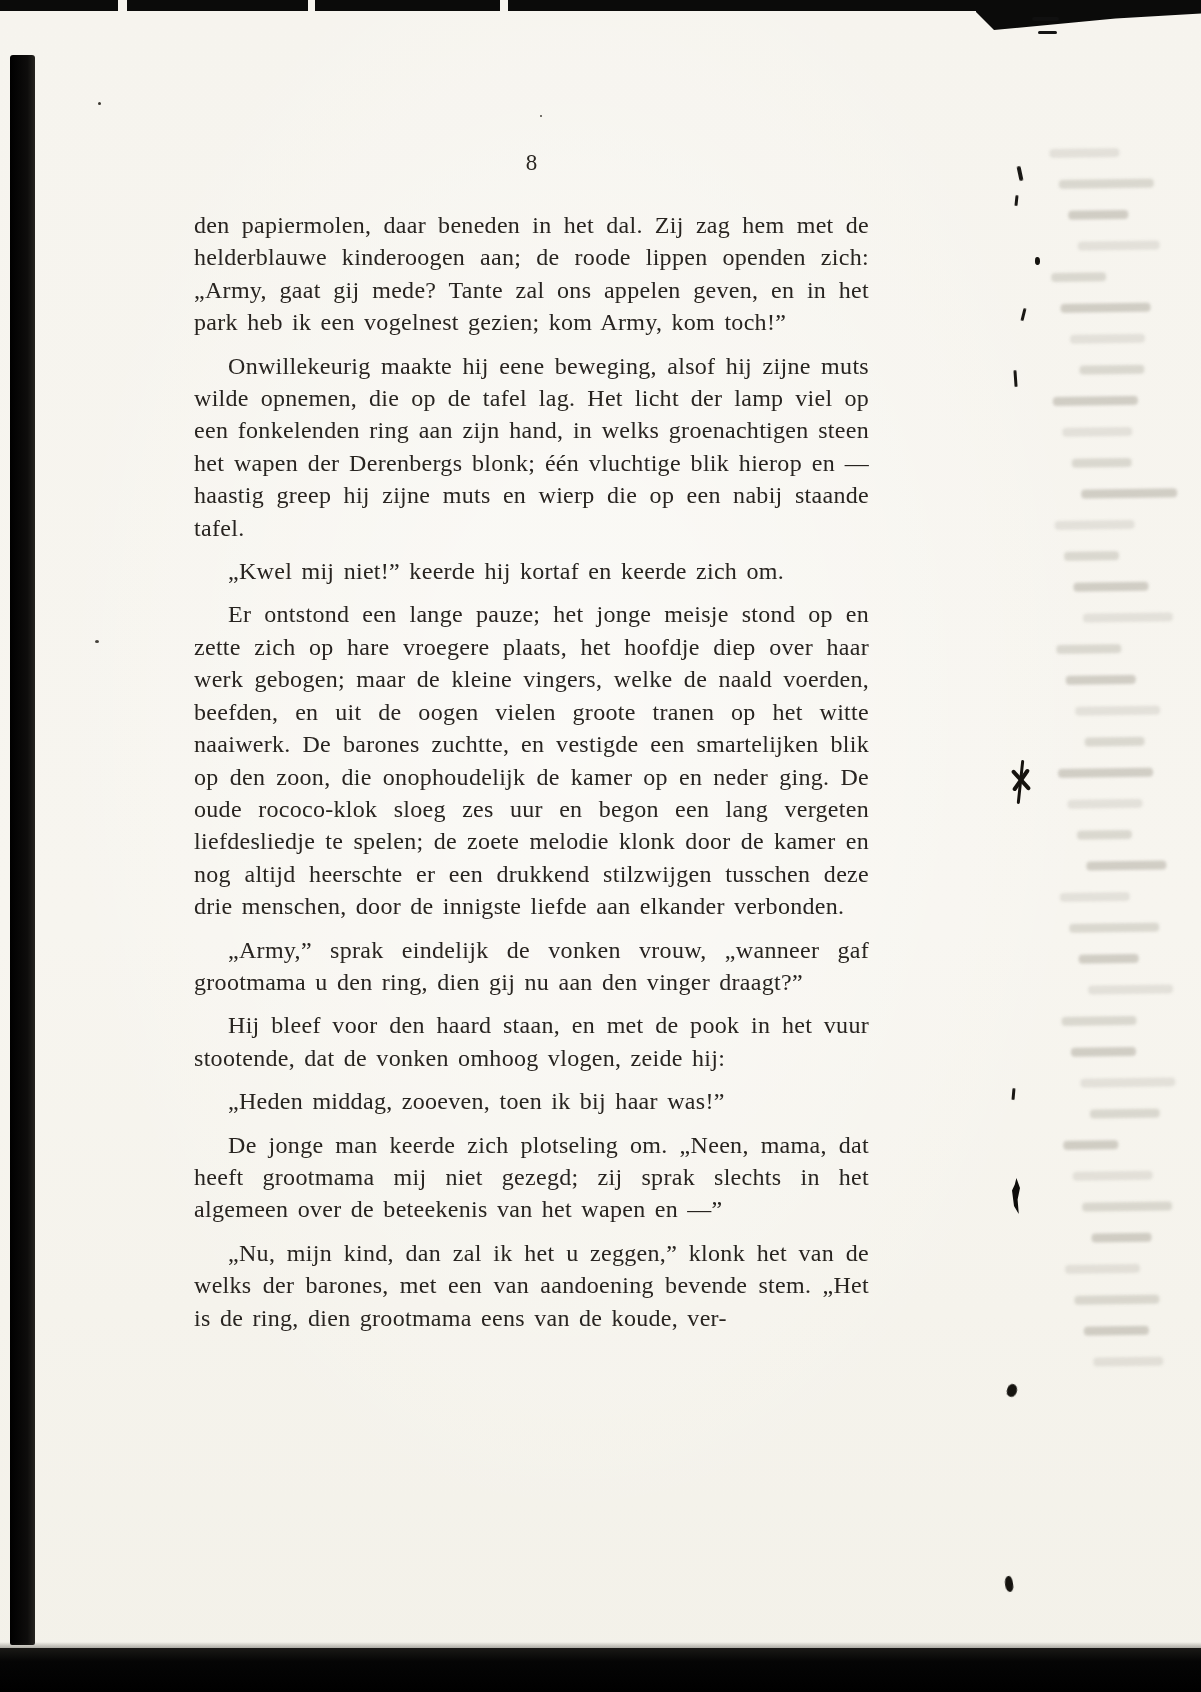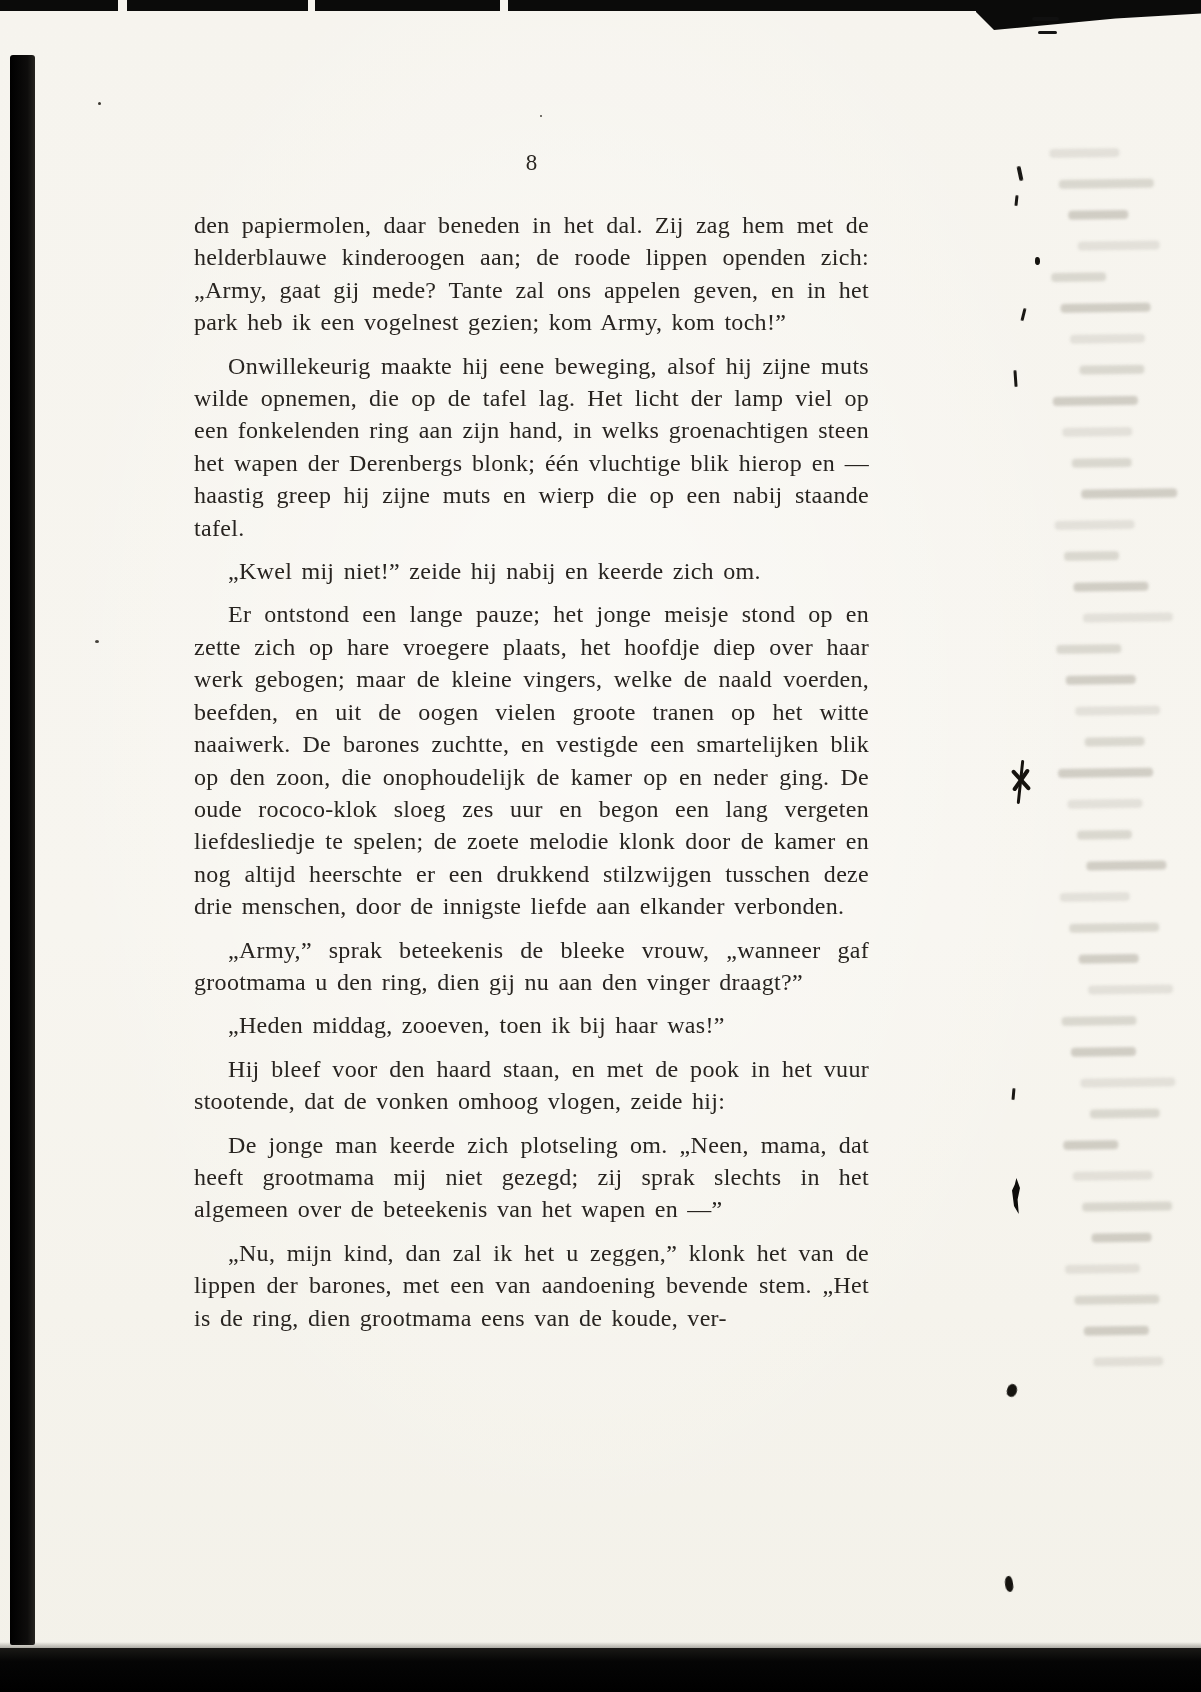--- a/index.html
+++ b/index.html
@@ -99,27 +99,27 @@
   <div class="top-dash-a"></div>
   <div class="top-dash-b"></div>
   <div class="left-bar"></div>
   <div class="bottom-smudge"></div>
   <div class="bottom-band"></div>
 
   <div id="page-number">8</div>
   <div id="text-block">
       <p class="">den papiermolen, daar beneden in het dal. Zij zag hem met de helderblauwe kinderoogen aan; de roode lippen openden zich: „Army, gaat gij mede? Tante zal ons appelen geven, en in het park heb ik een vogelnest gezien; kom Army, kom toch!”</p>
       <p class="indent">Onwillekeurig maakte hij eene beweging, alsof hij zijne muts wilde opnemen, die op de tafel lag. Het licht der lamp viel op een fonkelenden ring aan zijn hand, in welks groenachtigen steen het wapen der Derenbergs blonk; één vluchtige blik hierop en — haastig greep hij zijne muts en wierp die op een nabij staande tafel.</p>
-      <p class="indent">„Kwel mij niet!” zeide hij nabij en keerde zich om.</p>
+      <p class="indent">„Kwel mij niet!” keerde hij kortaf en keerde zich om.</p>
       <p class="indent">Er ontstond een lange pauze; het jonge meisje stond op en zette zich op hare vroegere plaats, het hoofdje diep over haar werk gebogen; maar de kleine vingers, welke de naald voerden, beefden, en uit de oogen vielen groote tranen op het witte naaiwerk. De barones zuchtte, en vestigde een smartelijken blik op den zoon, die onophoudelijk de kamer op en neder ging. De oude rococo-klok sloeg zes uur en begon een lang vergeten liefdesliedje te spelen; de zoete melodie klonk door de kamer en nog altijd heerschte er een drukkend stilzwijgen tusschen deze drie menschen, door de innigste liefde aan elkander verbonden.</p>
-      <p class="indent">„Army,” sprak beteekenis de bleeke vrouw, „wanneer gaf grootmama u den ring, dien gij nu aan den vinger draagt?”</p>
+      <p class="indent">„Army,” sprak eindelijk de vonken vrouw, „wanneer gaf grootmama u den ring, dien gij nu aan den vinger draagt?”</p>
+      <p class="indent">Hij bleef voor den haard staan, en met de pook in het vuur stootende, dat de vonken omhoog vlogen, zeide hij:</p>
       <p class="indent">„Heden middag, zooeven, toen ik bij haar was!”</p>
-      <p class="indent">Hij bleef voor den haard staan, en met de pook in het vuur stootende, dat de vonken omhoog vlogen, zeide hij:</p>
       <p class="indent">De jonge man keerde zich plotseling om. „Neen, mama, dat heeft grootmama mij niet gezegd; zij sprak slechts in het algemeen over de beteekenis van het wapen en —”</p>
-      <p class="indent">„Nu, mijn kind, dan zal ik het u zeggen,” klonk het van de lippen der barones, met een van aandoening bevende stem. „Het is de ring, dien grootmama eens van de koude, ver-</p>
+      <p class="indent">„Nu, mijn kind, dan zal ik het u zeggen,” klonk het van de welks der barones, met een van aandoening bevende stem. „Het is de ring, dien grootmama eens van de koude, ver-</p>
     </div>
 
   <div id="bleed-col">
       <div class="bleed-line" style="top: 0px; left: 0px; width: 70px; opacity: 0.18;"></div>
       <div class="bleed-line" style="top: 31px; left: 9px; width: 95px; opacity: 0.27;"></div>
       <div class="bleed-line" style="top: 62px; left: 18px; width: 60px; opacity: 0.36;"></div>
       <div class="bleed-line" style="top: 93px; left: 27px; width: 82px; opacity: 0.18;"></div>
       <div class="bleed-line" style="top: 124px; left: 0px; width: 55px; opacity: 0.27;"></div>
       <div class="bleed-line" style="top: 155px; left: 9px; width: 90px; opacity: 0.36;"></div>
       <div class="bleed-line" style="top: 186px; left: 18px; width: 75px; opacity: 0.18;"></div>

